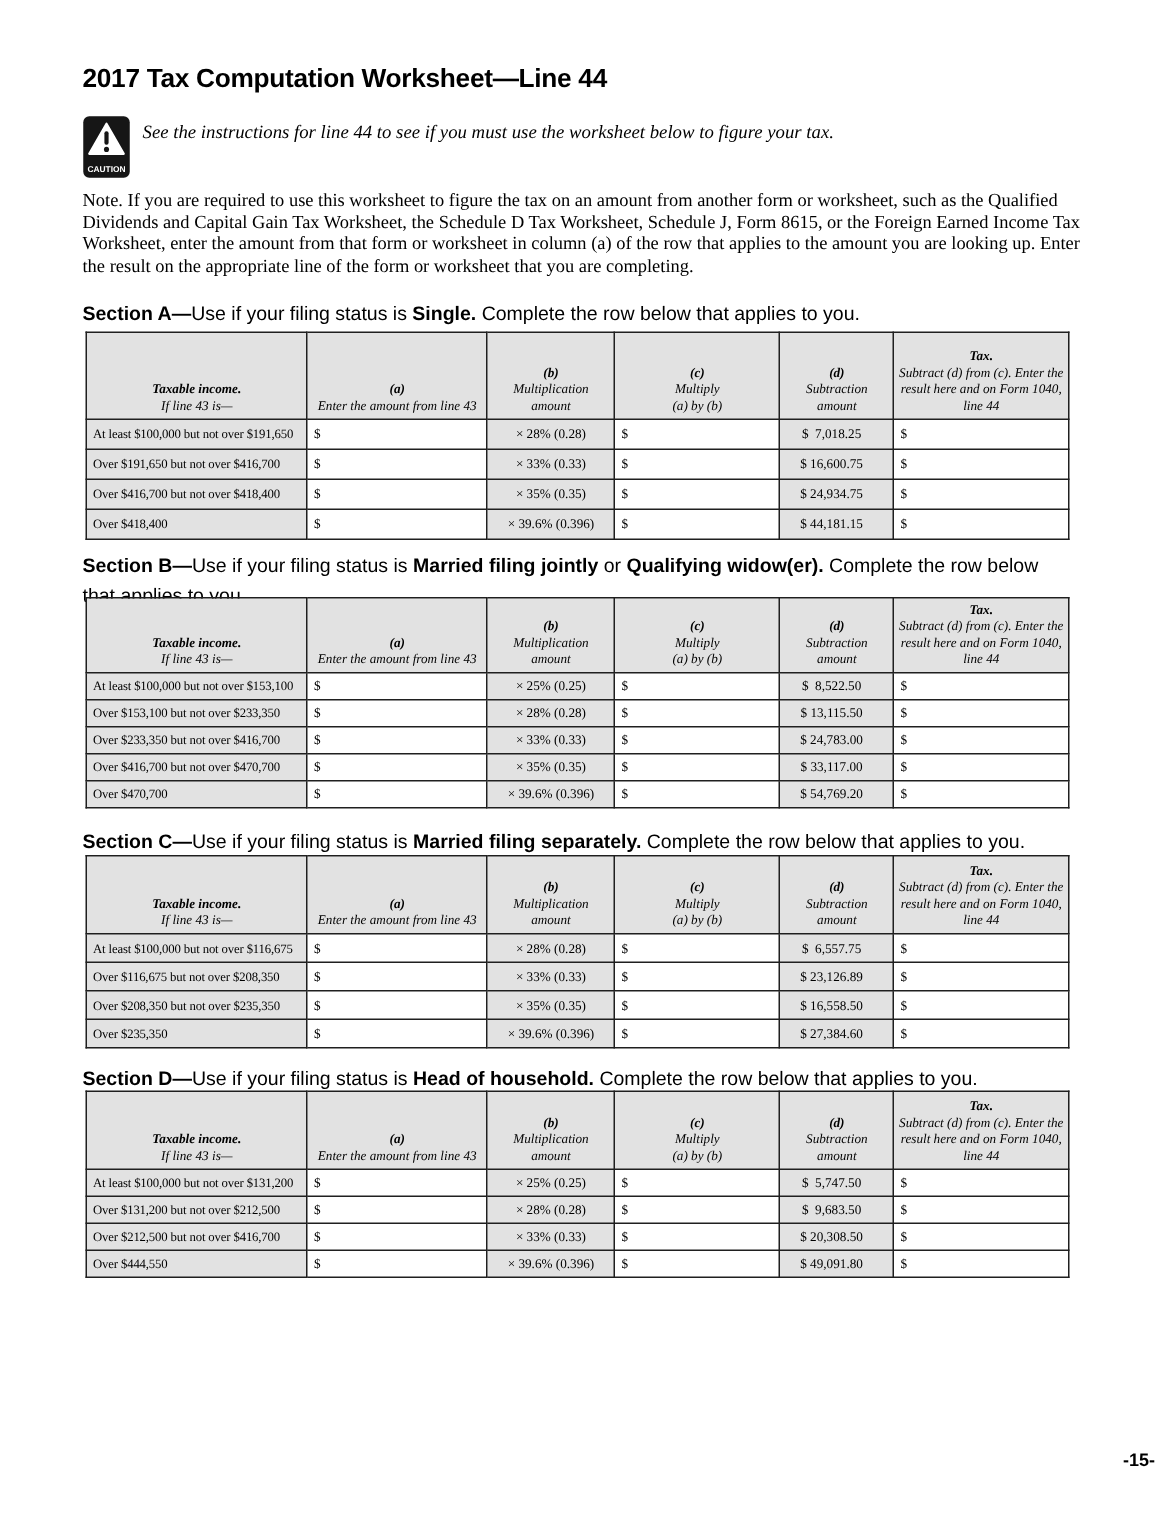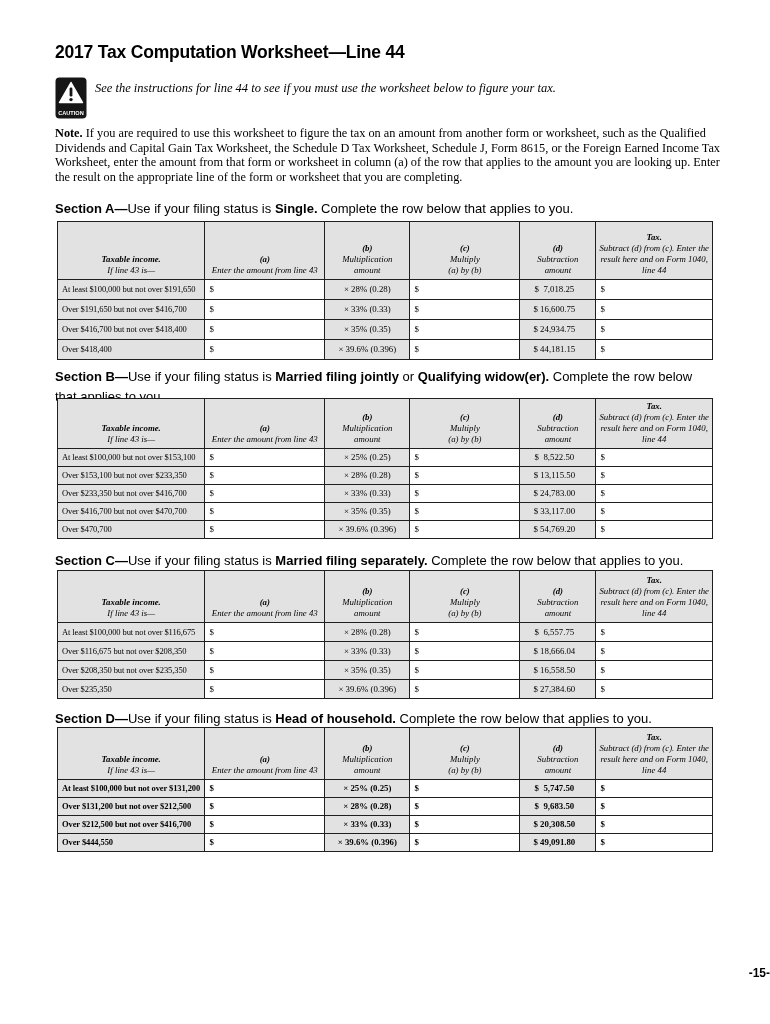--- a/index.html
+++ b/index.html
@@ -7,41 +7,41 @@
   html,body { background:#ffffff; }
   body { width:770px; height:1024px; position:relative; font-family:"Liberation Serif", serif; color:#000; }
   .page { position:absolute; inset:0; background:#fff; }
 
   .title { position:absolute; left:55px; top:42px; font:bold 17.5px "Liberation Sans", sans-serif; letter-spacing:-0.2px; }
 
   .caution-wrap { position:absolute; left:55px; top:77px; display:flex; gap:8px; }
   .caution-text { font:italic 12.5px/15px "Liberation Serif", serif; padding-top:4px; width:470px; }
 
   .note { position:absolute; left:55px; top:126px; width:668px; font:12.3px/14.6px "Liberation Serif", serif; }
-  .note b { font-weight:bold; }
+  .note b { font-weight:normal; }
 
   .sec-heading { position:absolute; left:55px; width:662px; font:13px/20px "Liberation Sans", sans-serif; font-weight:normal; }
   .sec-heading .b { font-weight:bold; }
 
   table.tbl { position:absolute; left:57px; width:656px; border-collapse:collapse; table-layout:fixed;
               font:8.8px/1.25 "Liberation Serif", serif; border:1.5px solid var(--border); }
   .tbl th, .tbl td { border:1px solid var(--border); }
   .tbl th { background:var(--shade); vertical-align:bottom; text-align:center; font-weight:normal; padding:2px 3px 3px;font-style:italic; }
   .tbl .hb { font-weight:bold; }
   .tbl td { vertical-align:middle; }
   .sh  { background:var(--shade); }
   .inc { text-align:left; padding-left:4px; font-size:8.5px; letter-spacing:-0.1px; white-space:nowrap; }
   .in  { background:#fff; text-align:left; padding-left:4px; }
   .mult{ text-align:center; }
   .sub { text-align:center; padding-right:7px; white-space:pre; }
 
   .t-a th { height:58px; } .t-a td { height:20px; }
   .t-b th { height:47px; } .t-b td { height:18px;margin-top:26px; }
   .t-c th { height:52px; } .t-c td { height:19px; }
-  .t-d th { height:52px; } .t-d td { height:18px;font-weight:bold; }
+  .t-d th { height:52px; } .t-d td { height:18px; }
 
   .footer { position:absolute; top:966px; left:0; width:100%; text-align:right;
             font:bold 12px "Liberation Sans", sans-serif; }
 </style>
 </head>
 <body>
 
 <div class="page">
 
   <h1 class="title">2017 Tax Computation Worksheet—Line 44</h1>
@@ -280,21 +280,21 @@
           <td class="in">$</td>
           <td class="sh sub">$  6,557.75</td>
           <td class="in">$</td>
         </tr>
 
         <tr>
           <td class="sh inc">Over $116,675 but not over $208,350</td>
           <td class="in">$</td>
           <td class="sh mult">× 33% (0.33)</td>
           <td class="in">$</td>
-          <td class="sh sub">$ 18,666.04</td>
+          <td class="sh sub">$ 23,126.89</td>
           <td class="in">$</td>
         </tr>
 
         <tr>
           <td class="sh inc">Over $208,350 but not over $235,350</td>
           <td class="in">$</td>
           <td class="sh mult">× 35% (0.35)</td>
           <td class="in">$</td>
           <td class="sh sub">$ 16,558.50</td>
           <td class="in">$</td>

